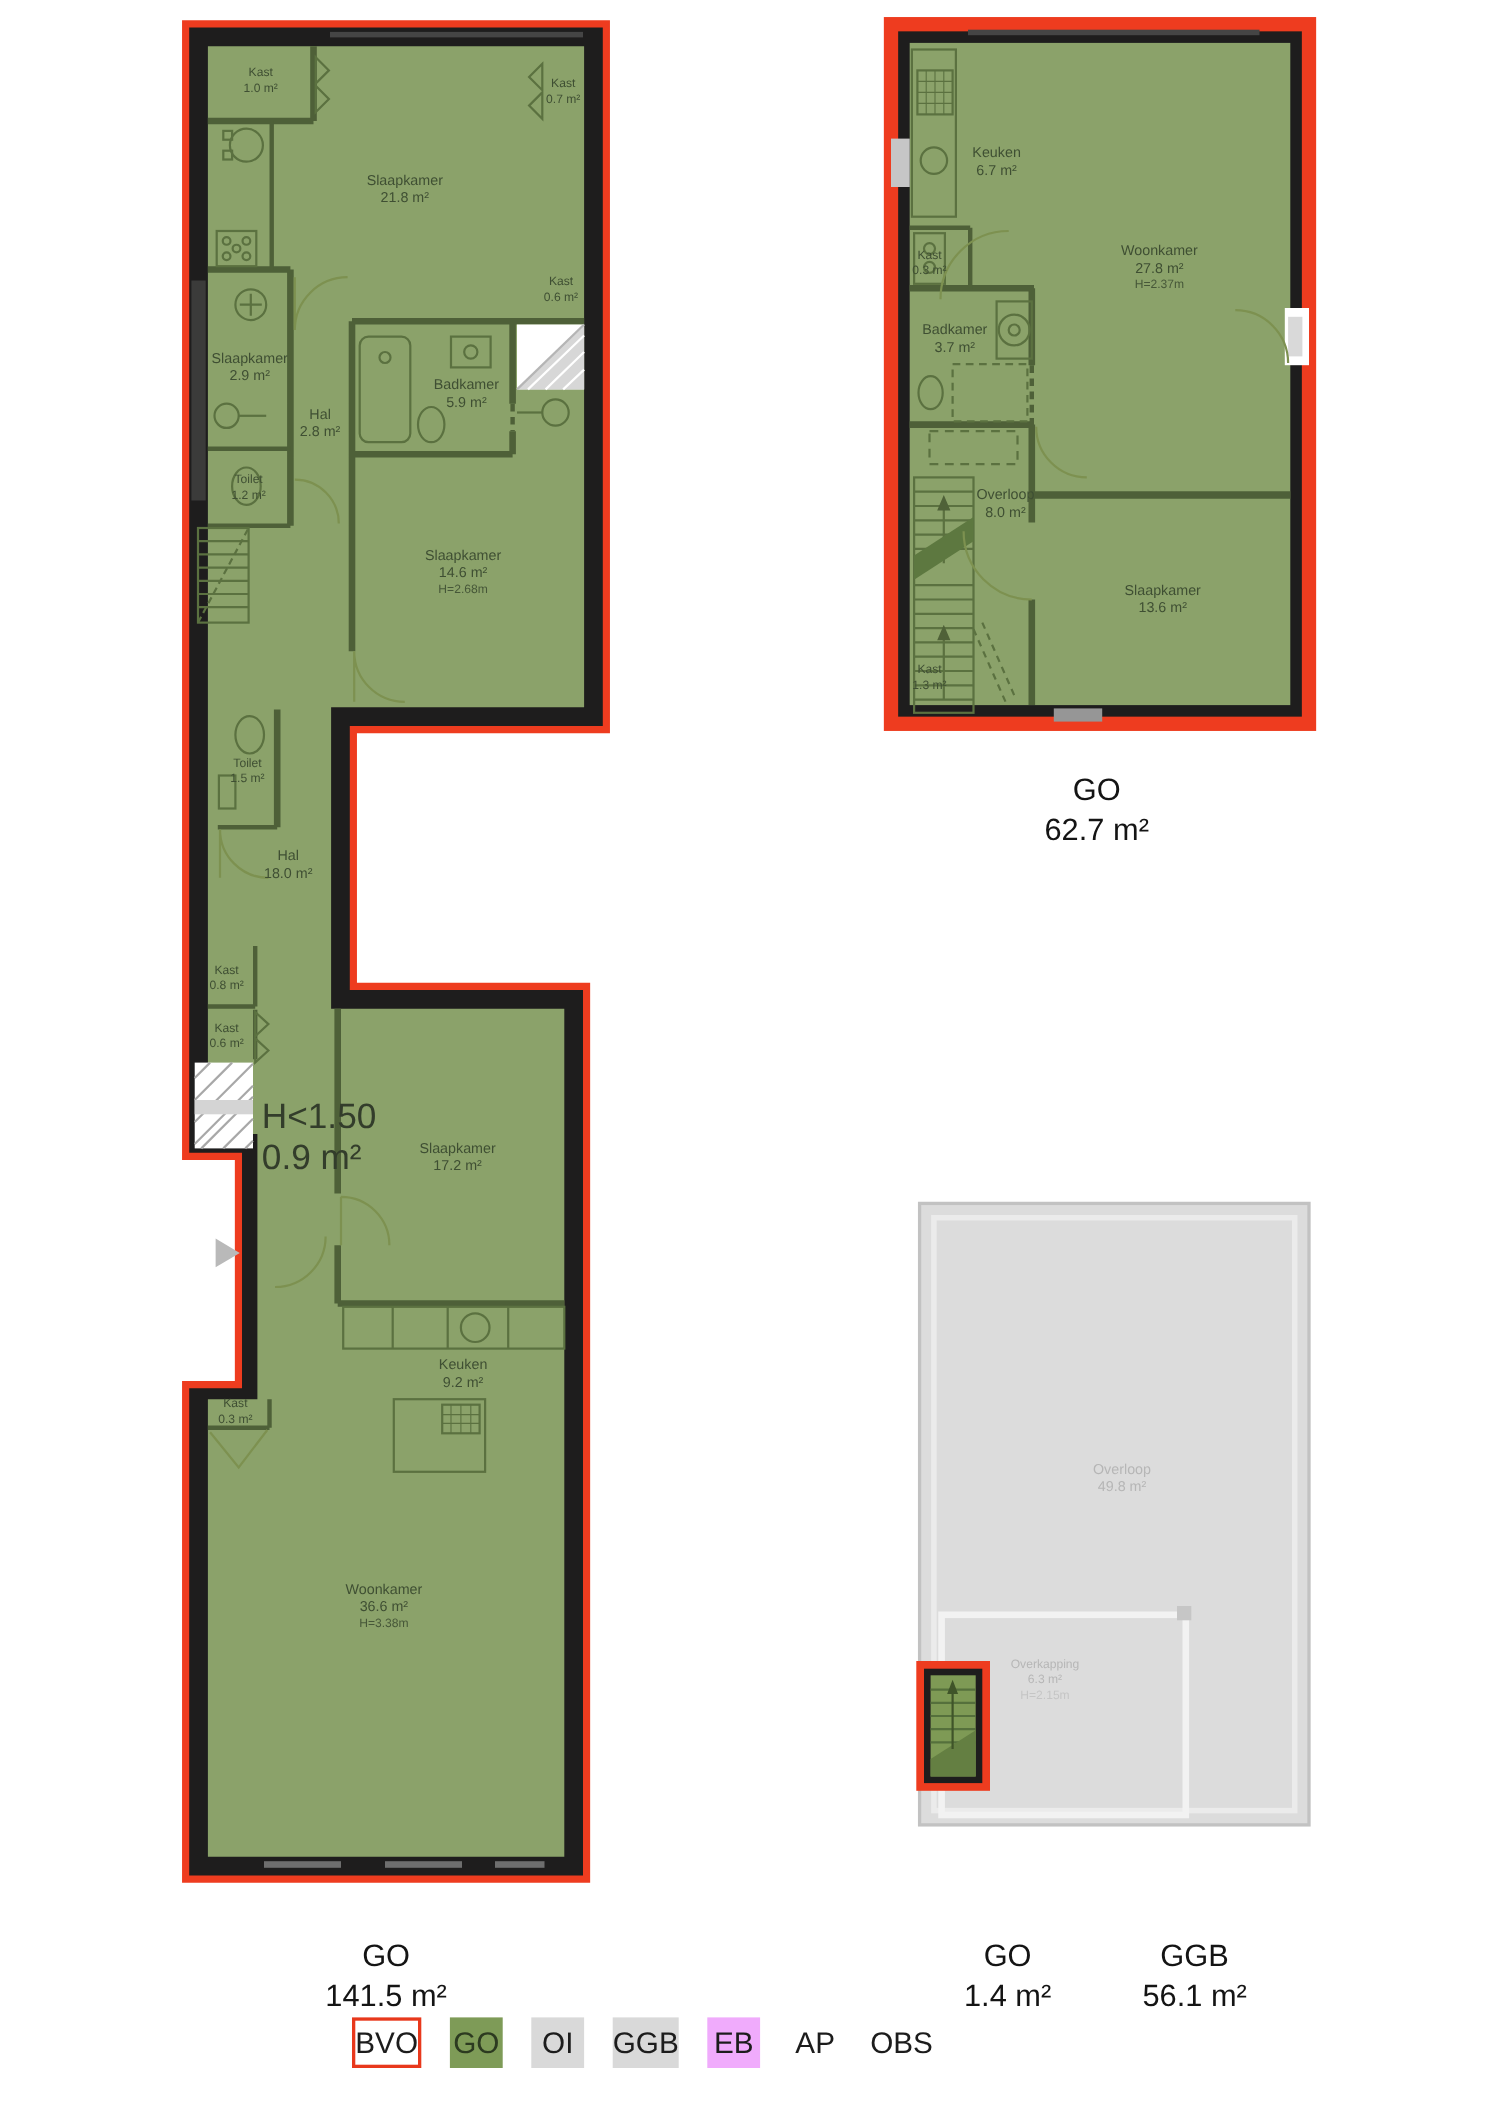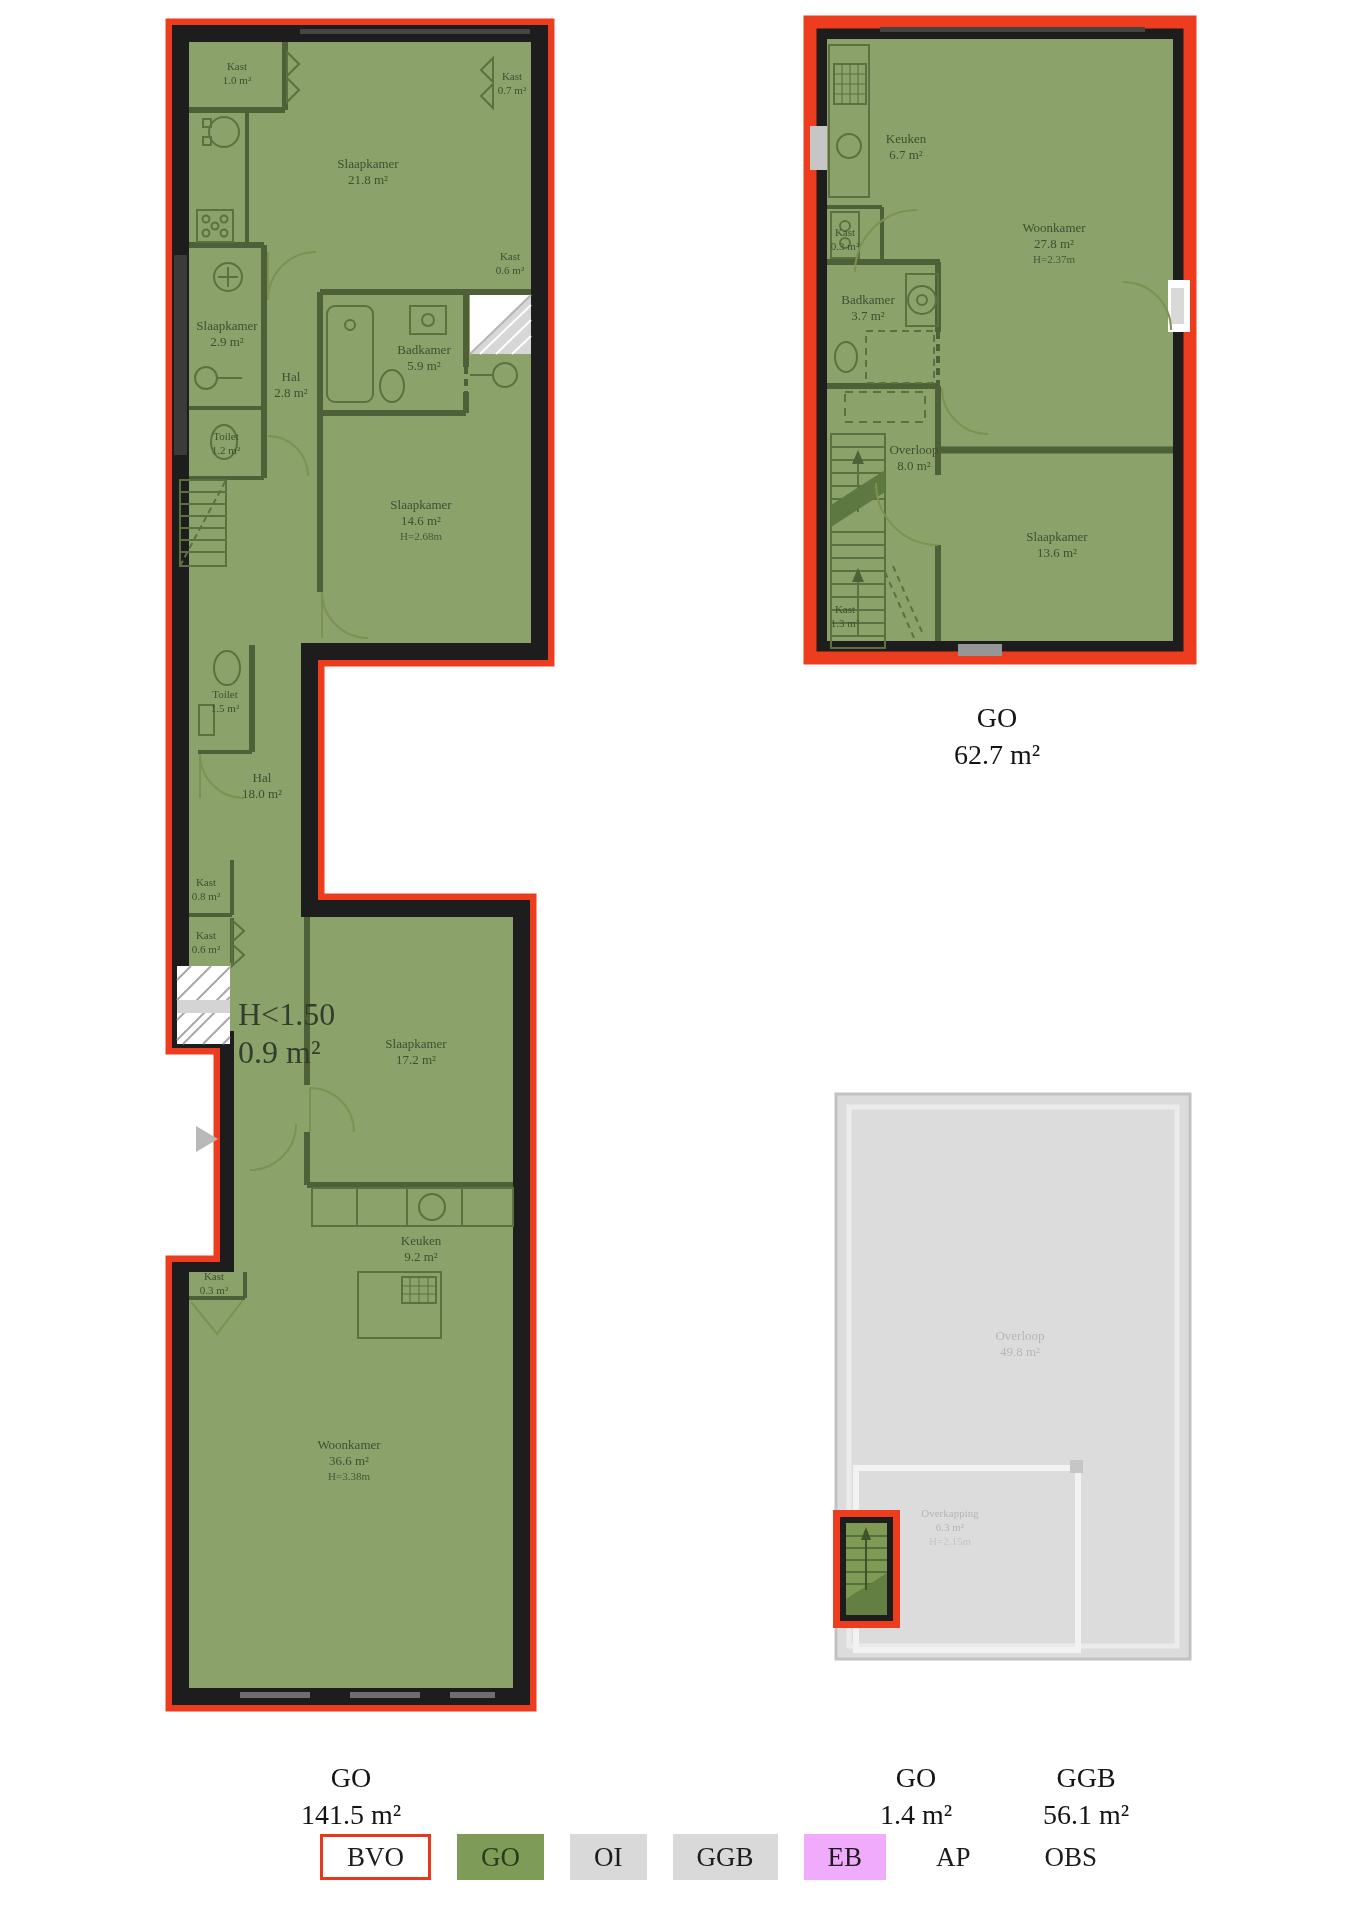--- a/index.html
+++ b/index.html
@@ -1,31 +1,31 @@
 <!DOCTYPE html>
 <html><head>
 <meta charset="utf-8">
 <style>
   *{box-sizing:border-box;margin:0;padding:0}
   html,body{background:#ffffff}
   .canvas{position:relative;width:1358px;height:1920px;background:#fff;
-          font-family:Liberation Serif, serif;overflow:hidden}
+          font-family:Liberation Sans, sans-serif;overflow:hidden}
   .canvas svg{position:absolute;left:0;top:0}
   .room{position:absolute;transform:translate(-50%,-50%);text-align:center;
         color:#3f4f33;font-size:13px;line-height:1.25;white-space:nowrap}
   .room.sm{font-size:11px}
   .room .h{font-size:11px;opacity:.9}
   .room.gray{color:#b6b6b6}
   .room.gray .h{color:#c3c3c3}
   .annot{position:absolute;color:#333d2b;font-size:32px;line-height:1.18}
   .caption{position:absolute;transform:translateX(-50%);text-align:center;
            color:#141414;font-size:28px;line-height:1.32}
   .legend{position:absolute;left:320px;top:1834px;display:flex;align-items:center;
           gap:26px;font-size:27px;color:#1c1c1c}
-  .lg{height:46px;min-width:48px;display:flex;align-items:center;justify-content:center;padding:0 24px}
+  .lg{height:46px;min-width:48px;display:flex;align-items:center;justify-content:center;padding:0 0}
   .lg.bvo{border:3px solid #e8381c;background:#fff}
   .lg.go{background:#7e9b57;color:#2c3a20}
   .lg.oi{background:#d9d9d9}
   .lg.ggb{background:#d9d9d9}
   .lg.eb{background:#f0abfc}
   .lg.plain{background:transparent}
 </style>
 </head>
 <body>
 

